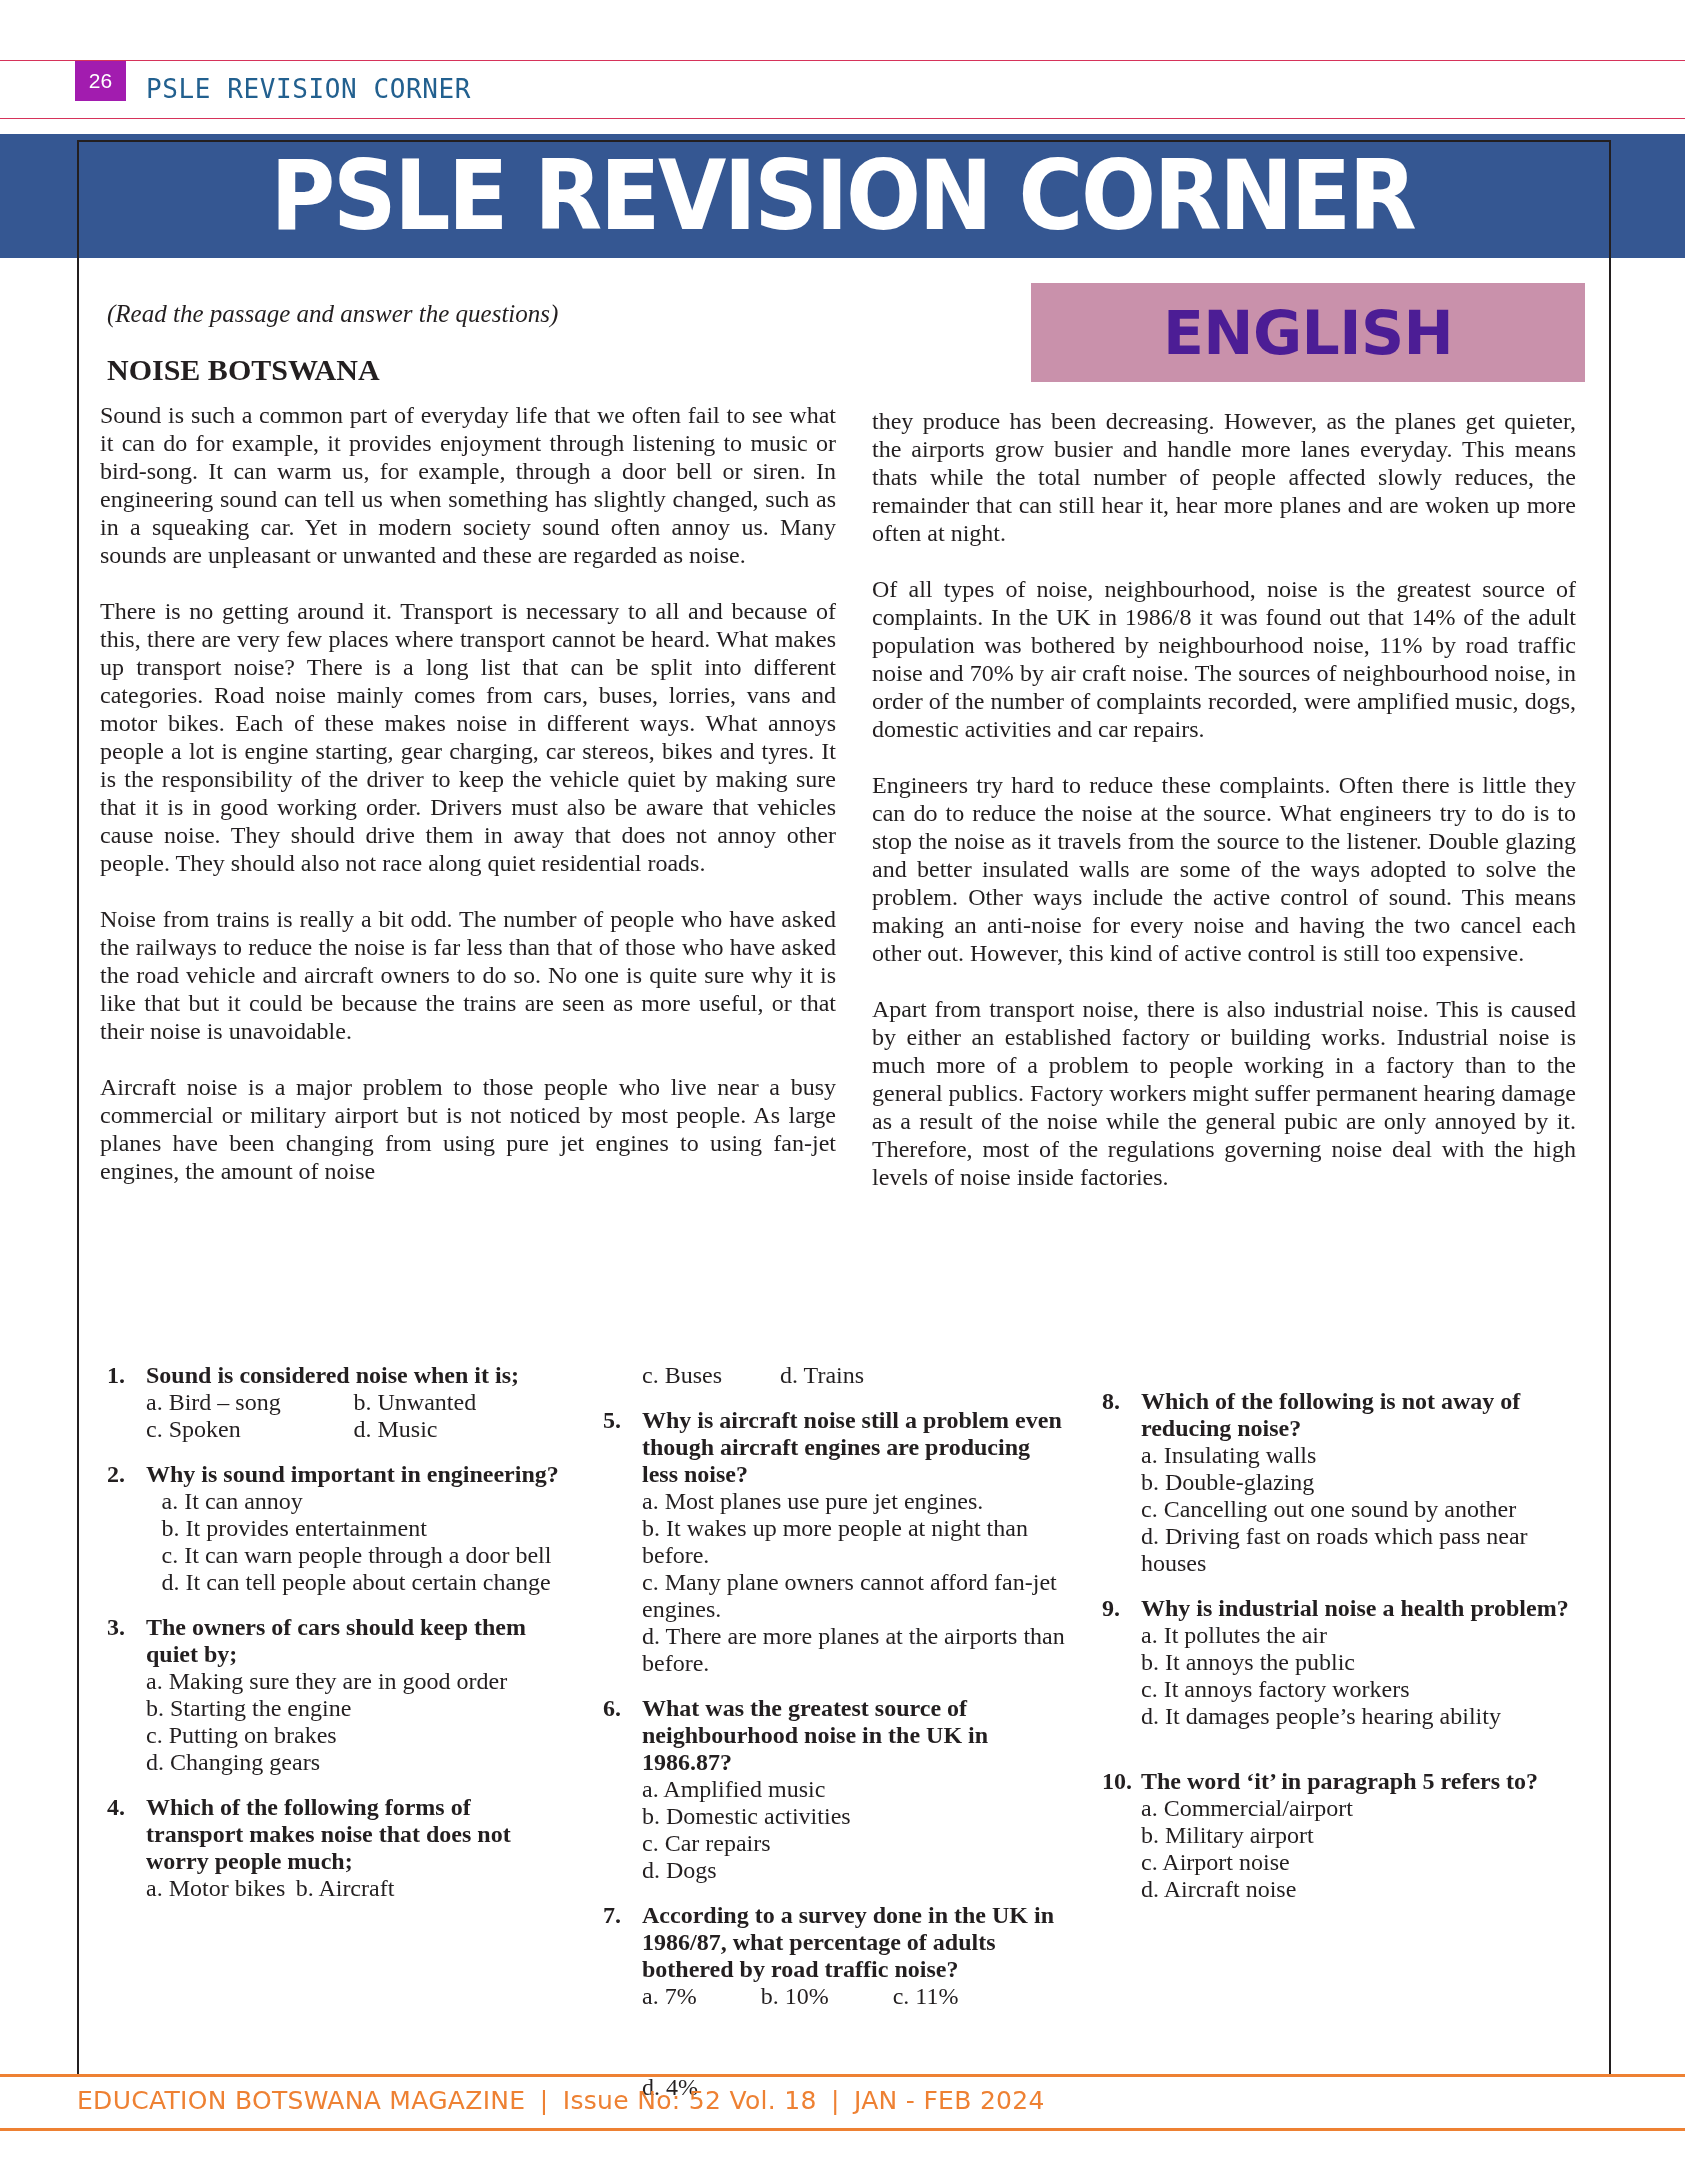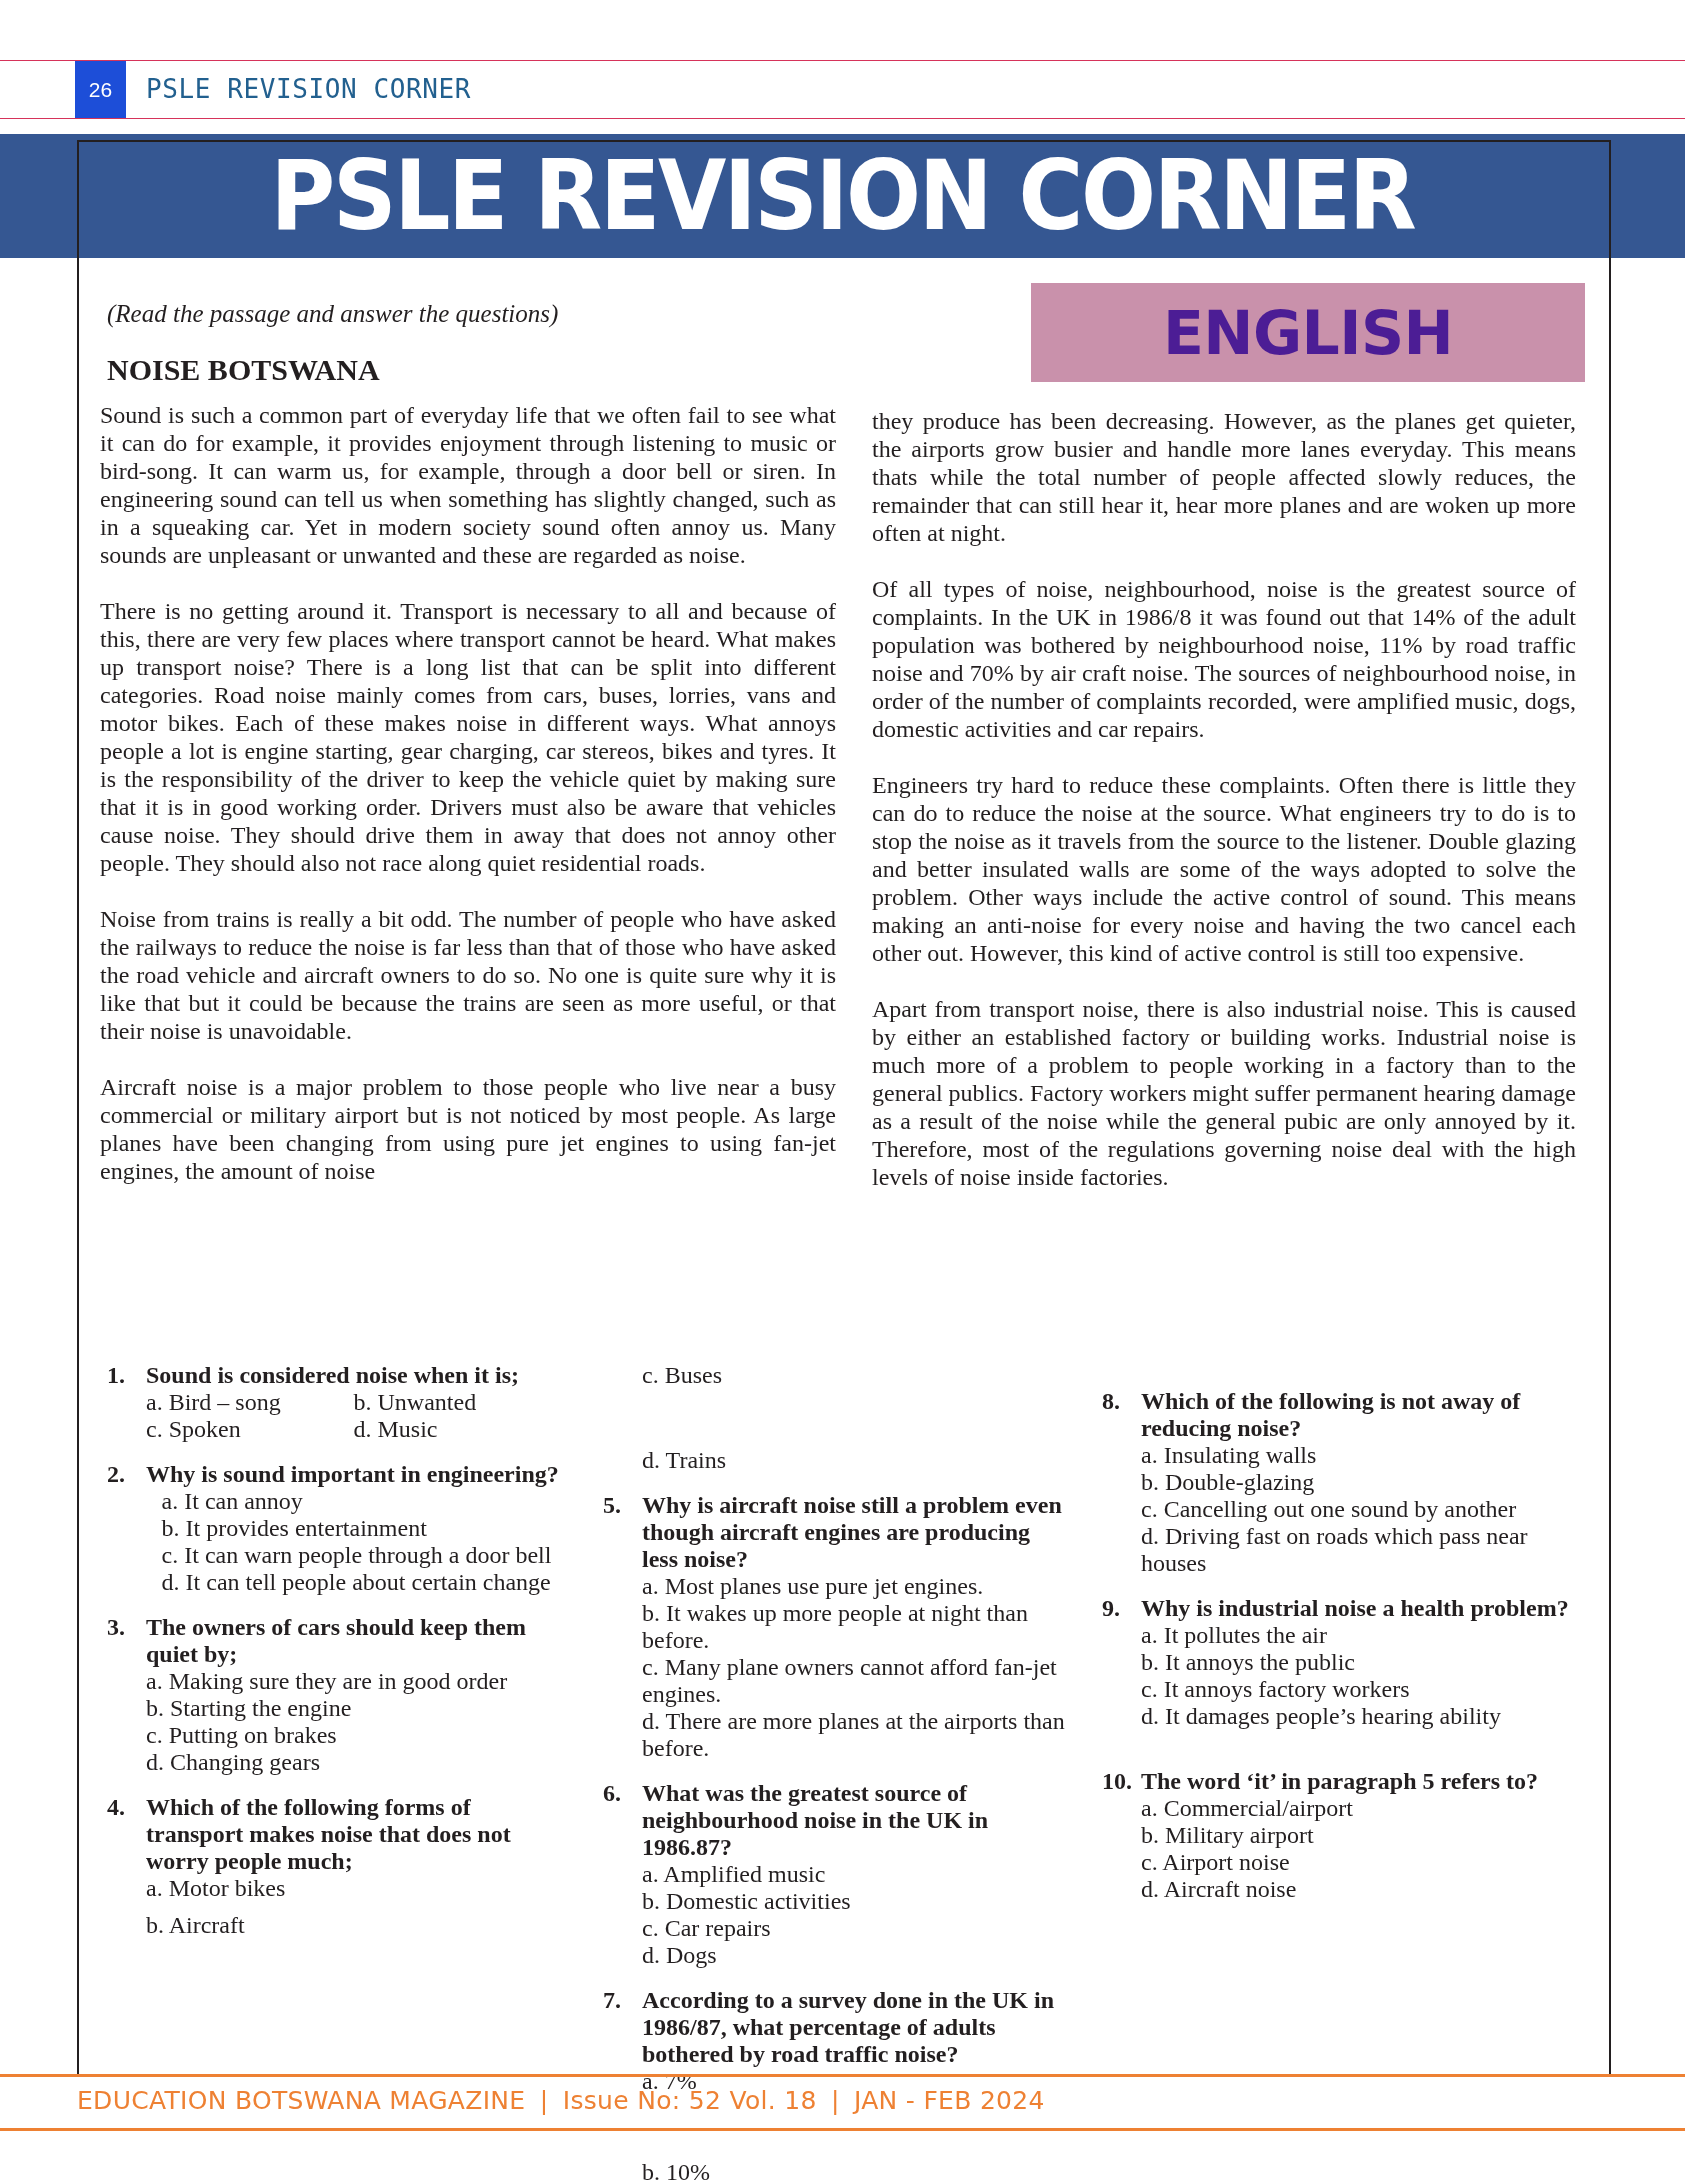--- a/index.html
+++ b/index.html
@@ -1,20 +1,20 @@
 <!DOCTYPE html>
 <html style="font-size:10.4px"><head>
 <meta charset="utf-8">
 <style>
   html, body { margin: 0; padding: 0; background: #ffffff; }
   body { width: 1685px; height: 2183px; position: relative; overflow: hidden; font-family: "Liberation Serif", "DejaVu Serif", serif; color: #231f20; }
 
   
   .run-header { position: absolute; left: 0; top: 60px; width: 1685px; height: 57px; border-top: 1.9px solid #d6335a; border-bottom: 1.9px solid #d6335a; }
-  .page-num { position: absolute; left: 75px; top: 0; width: 51px; height: 57px; background: #1d4ed8; color: #fff; font-family: "Liberation Sans", "DejaVu Sans", sans-serif; font-size: 21px; display: flex; align-items: center; justify-content: center; }
+  .page-num { position: absolute; left: 75px; top: 0; width: 51px; height: 40px; background: #a21caf; color: #fff; font-family: "Liberation Sans", "DejaVu Sans", sans-serif; font-size: 21px; display: flex; align-items: center; justify-content: center; }
   .run-title { position: absolute; left: 146px; top: 0; height: 57px; line-height: 57px; color: #22608f; font-family: "DejaVu Sans Mono", "Liberation Mono", monospace; font-size: 26px; letter-spacing: 0.6px; }
 
   
   .banner { position: absolute; left: 0; top: 134px; width: 1685px; height: 124px; background: #355792; }
   .banner-title { position: absolute; left: 0; right: 0; top: 0; height: 124px; line-height: 124px; text-align: center; color: #fff; font-family: "DejaVu Sans", "Liberation Sans", sans-serif; font-weight: bold; font-size: 96px; letter-spacing: -2.6px; transform: scaleX(0.92); }
 
   
   .frame { position: absolute; left: 77px; top: 140px; width: 1530px; height: 1932px; border: 2.6px solid #231f20; border-bottom-width: 3.9px; pointer-events: none; }
 
   
@@ -29,21 +29,21 @@
   .col-right { left: 872px; top: 407px; width: 704px; }
 
   
   .qcol { position: absolute; font-size: 24px; line-height: 27px; }
   .qcol-1 { left: 107px; top: 1362px; width: 454px; }
   .qcol-2 { left: 603px; top: 1362px; width: 467px; }
   .qcol-3 { left: 1102px; top: 1388px; width: 480px; }
   .q { margin-bottom: 18px; position: relative; padding-left: 39px; }
   .q .num { position: absolute; left: 0; top: 0; font-weight: bold; }
   .q .stem { font-weight: bold; }
-  .opts { display: block; flex-direction: column; }
+  .opts { display: block; }
   .opts.grid2 { display: grid; grid-template-columns: 1fr 1fr; }
   .opts.inline { display: flex; gap: 25px; flex-wrap: wrap; }
   .opts.indent { padding-left: 15.6px; }
   .continued { padding-left: 39px; margin-bottom: 18px; }
   .continued .opts.inline { gap: 58px; }
   .pct .opts.inline { gap: 64px; }
 
   
   .footer-line { position: absolute; left: 0; width: 1685px; height: 2.6px; background: #ee8133; }
   .footer-text { position: absolute; left: 77px; top: 2074px; height: 53px; line-height: 53px; color: #ee8133; font-family: "DejaVu Sans", "Liberation Sans", sans-serif; font-size: 25px; letter-spacing: 0.3px; }

